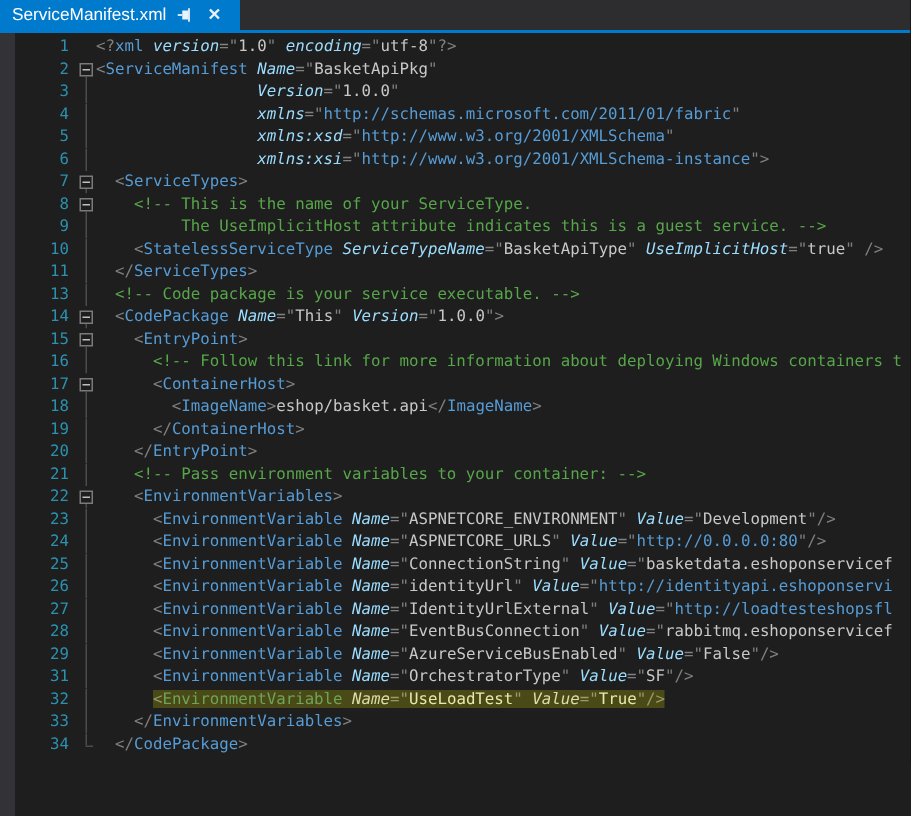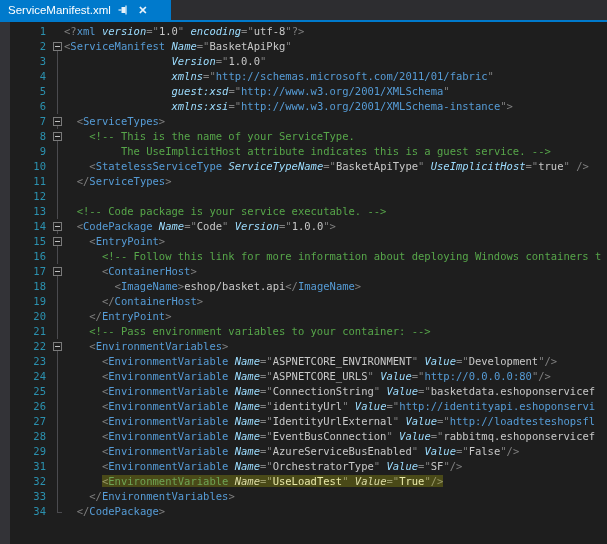--- a/index.html
+++ b/index.html
@@ -9,21 +9,21 @@
   }
   
   .tab-bar{
     height:20px;background:var(--tab-strip-bg);
     border-bottom:2px solid var(--tab-active-bg);
     display:flex;align-items:stretch;
   }
   .tab{
     background:var(--tab-active-bg);color:#fff;
     display:flex;align-items:center;gap:7px;
-    padding:0 22px 0 8px;cursor:default;
+    padding:0 11px 0 8px;cursor:default;
   }
   .tab-title{font-size:11.5px;color:#fff;white-space:nowrap;}
   .tab-icon{display:inline-flex;align-items:center;justify-content:center;width:12px;height:12px;}
   .close-x{font-size:11px;font-weight:bold;color:#E8F2FA;line-height:1;}
   
   .editor{position:relative;height:522px;}
   .indicator-margin{
     position:absolute;left:0;top:0;bottom:0;width:10px;
     background:var(--indicator-margin-bg);
   }
@@ -102,21 +102,21 @@
           <span class="code"><span class="tok-x">                 </span><span class="tok-a">Version</span><span class="tok-d">="</span><span class="tok-v">1.0.0</span><span class="tok-d">"</span></span>
         </div>
         <div class="line">
           <span class="ln">4</span>
           <span class="fold fold-line"></span>
           <span class="code"><span class="tok-x">                 </span><span class="tok-a">xmlns</span><span class="tok-d">="</span><span class="tok-u">http://schemas.microsoft.com/2011/01/fabric</span><span class="tok-d">"</span></span>
         </div>
         <div class="line">
           <span class="ln">5</span>
           <span class="fold fold-line"></span>
-          <span class="code"><span class="tok-x">                 </span><span class="tok-a">guest:xsd</span><span class="tok-d">="</span><span class="tok-u">http://www.w3.org/2001/XMLSchema</span><span class="tok-d">"</span></span>
+          <span class="code"><span class="tok-x">                 </span><span class="tok-a">xmlns:xsd</span><span class="tok-d">="</span><span class="tok-u">http://www.w3.org/2001/XMLSchema</span><span class="tok-d">"</span></span>
         </div>
         <div class="line">
           <span class="ln">6</span>
           <span class="fold fold-line"></span>
           <span class="code"><span class="tok-x">                 </span><span class="tok-a">xmlns:xsi</span><span class="tok-d">="</span><span class="tok-u">http://www.w3.org/2001/XMLSchema-instance</span><span class="tok-d">"&gt;</span></span>
         </div>
         <div class="line">
           <span class="ln">7</span>
           <span class="fold fold-box">
             <span class="box"></span>
@@ -139,35 +139,30 @@
           <span class="ln">10</span>
           <span class="fold fold-line"></span>
           <span class="code"><span class="tok-x">    </span><span class="tok-d">&lt;</span><span class="tok-t">StatelessServiceType </span><span class="tok-a">ServiceTypeName</span><span class="tok-d">="</span><span class="tok-v">BasketApiType</span><span class="tok-d">" </span><span class="tok-a">UseImplicitHost</span><span class="tok-d">="</span><span class="tok-v">true</span><span class="tok-d">" /&gt;</span></span>
         </div>
         <div class="line">
           <span class="ln">11</span>
           <span class="fold fold-line"></span>
           <span class="code"><span class="tok-x">  </span><span class="tok-d">&lt;/</span><span class="tok-t">ServiceTypes</span><span class="tok-d">&gt;</span></span>
         </div>
         <div class="line">
-          <span class="ln">12</span>
-          <span class="fold fold-line"></span>
-          <span class="code"></span>
-        </div>
-        <div class="line">
           <span class="ln">13</span>
           <span class="fold fold-line"></span>
           <span class="code"><span class="tok-x">  </span><span class="tok-c">&lt;!-- Code package is your service executable. --&gt;</span></span>
         </div>
         <div class="line">
           <span class="ln">14</span>
           <span class="fold fold-box">
             <span class="box"></span>
           </span>
-          <span class="code"><span class="tok-x">  </span><span class="tok-d">&lt;</span><span class="tok-t">CodePackage </span><span class="tok-a">Name</span><span class="tok-d">="</span><span class="tok-v">Code</span><span class="tok-d">" </span><span class="tok-a">Version</span><span class="tok-d">="</span><span class="tok-v">1.0.0</span><span class="tok-d">"&gt;</span></span>
+          <span class="code"><span class="tok-x">  </span><span class="tok-d">&lt;</span><span class="tok-t">CodePackage </span><span class="tok-a">Name</span><span class="tok-d">="</span><span class="tok-v">This</span><span class="tok-d">" </span><span class="tok-a">Version</span><span class="tok-d">="</span><span class="tok-v">1.0.0</span><span class="tok-d">"&gt;</span></span>
         </div>
         <div class="line">
           <span class="ln">15</span>
           <span class="fold fold-box">
             <span class="box"></span>
           </span>
           <span class="code"><span class="tok-x">    </span><span class="tok-d">&lt;</span><span class="tok-t">EntryPoint</span><span class="tok-d">&gt;</span></span>
         </div>
         <div class="line">
           <span class="ln">16</span>

